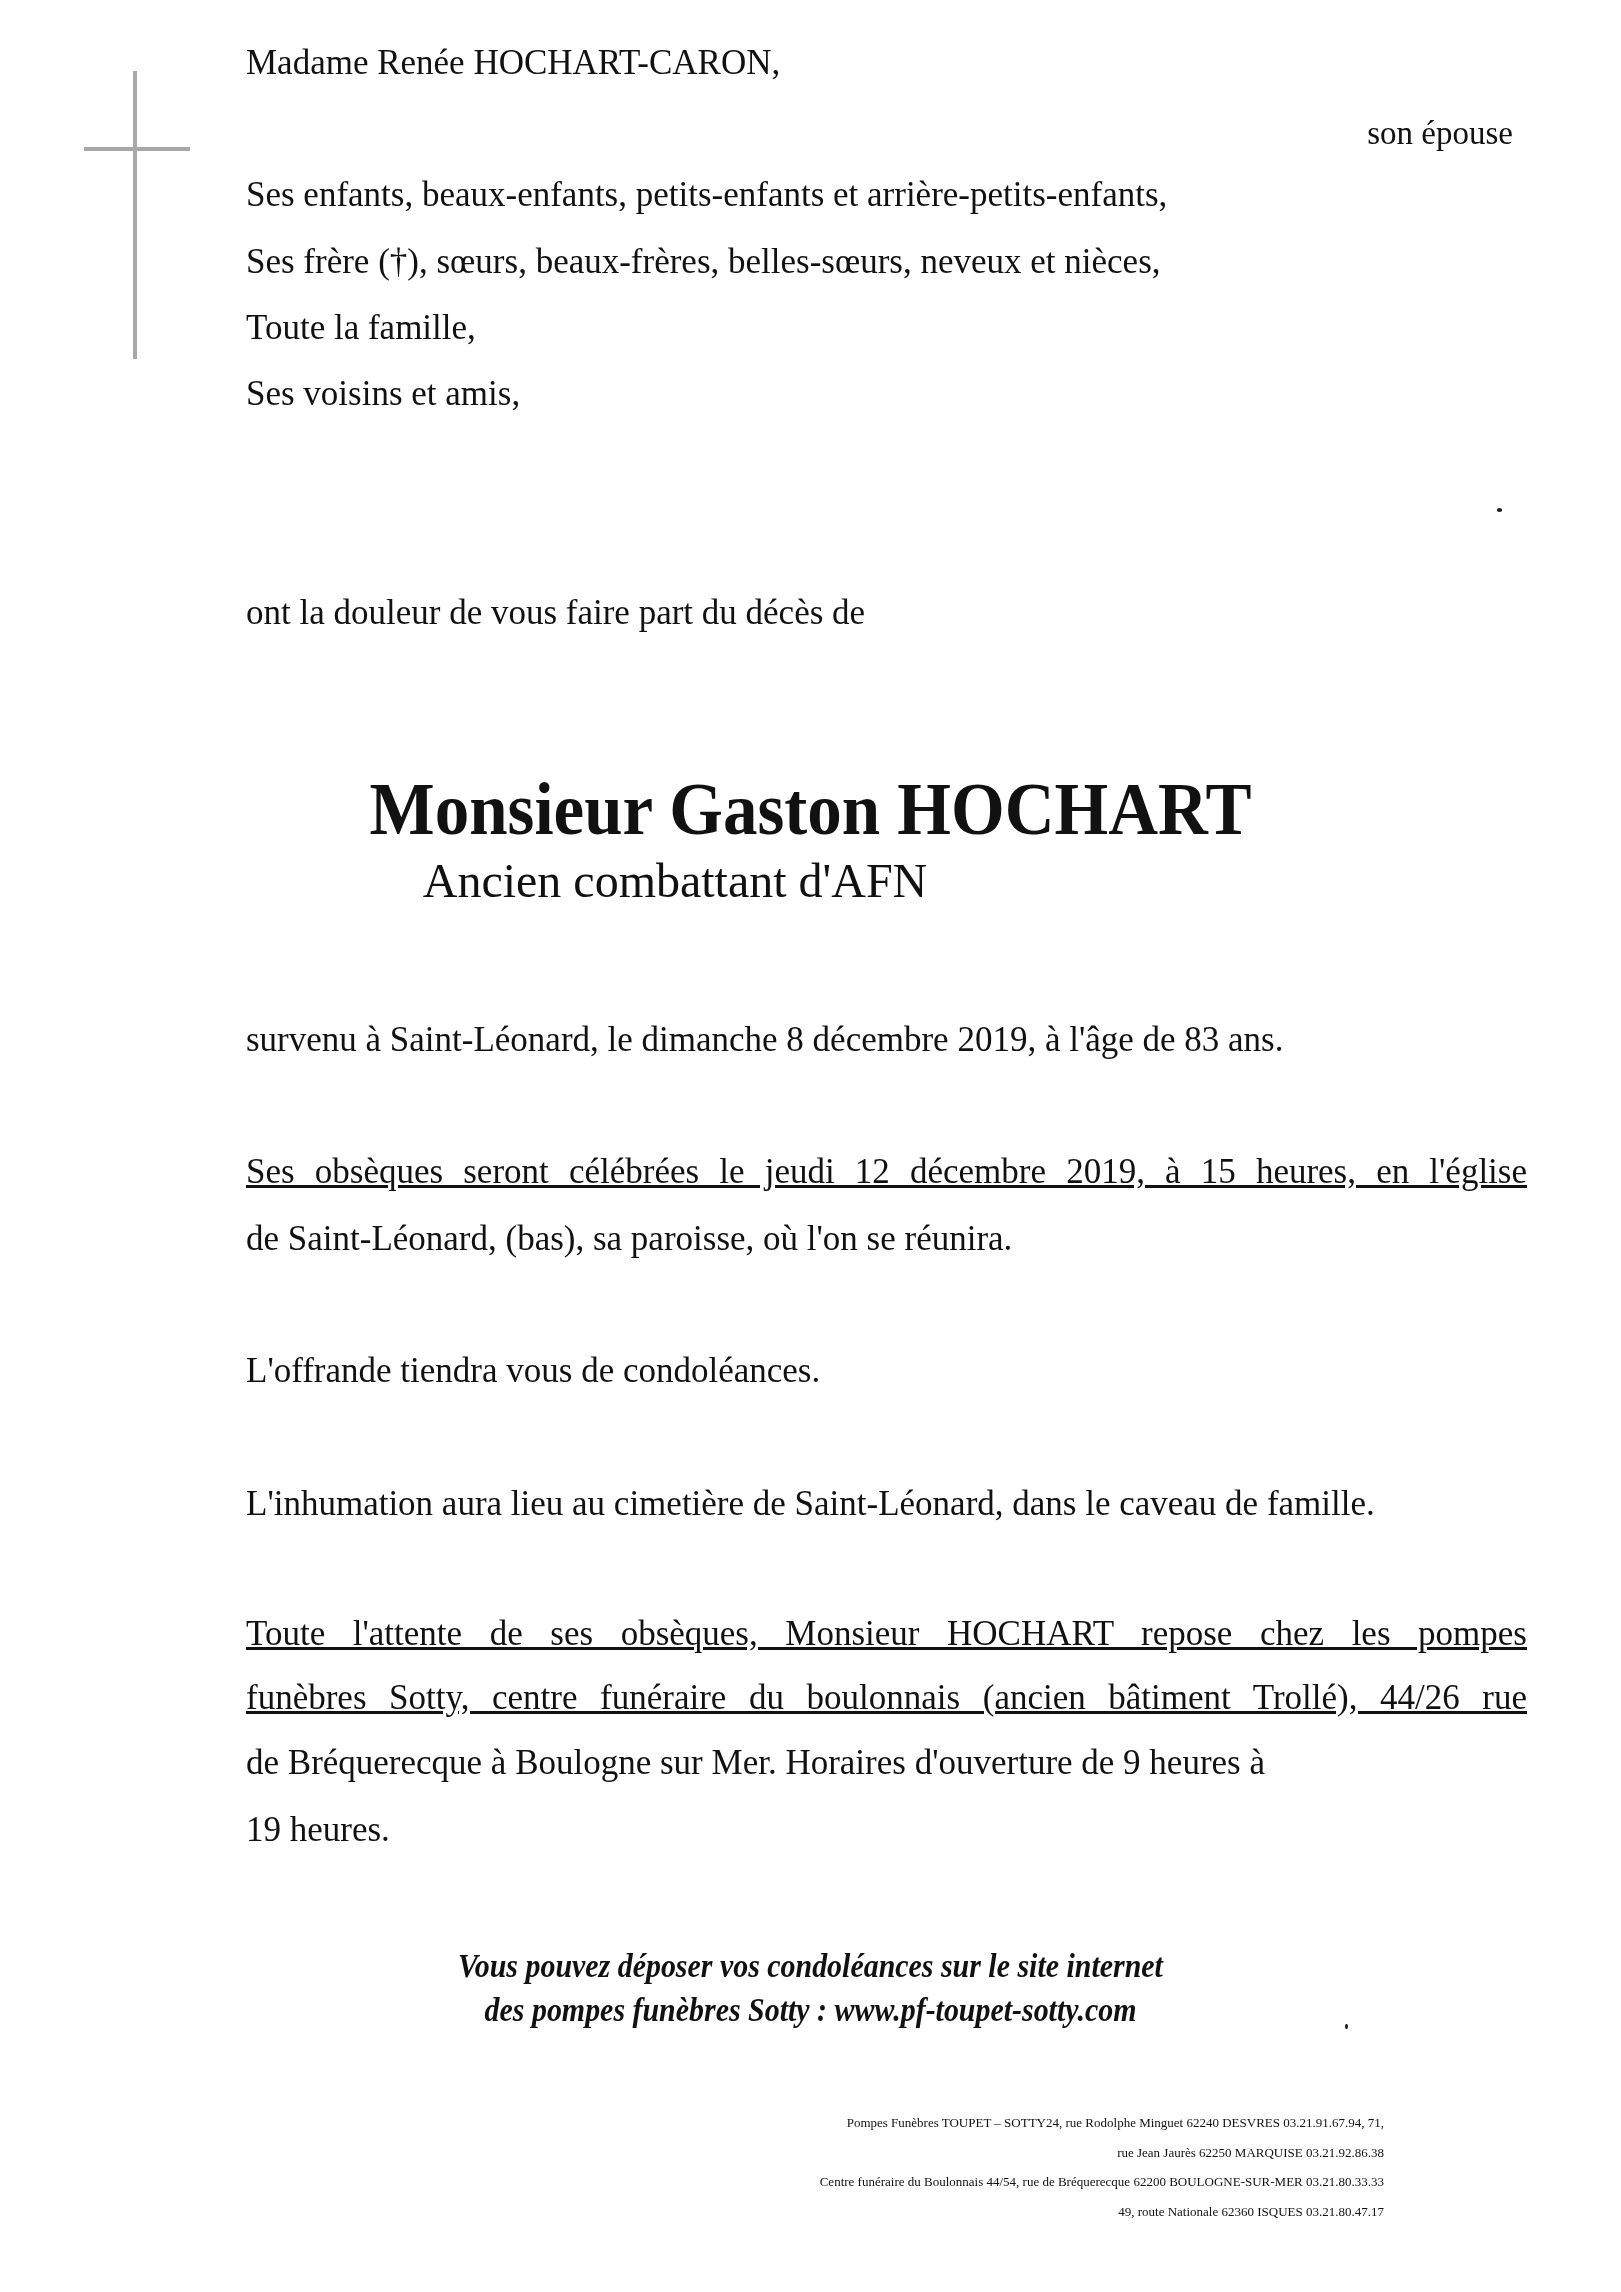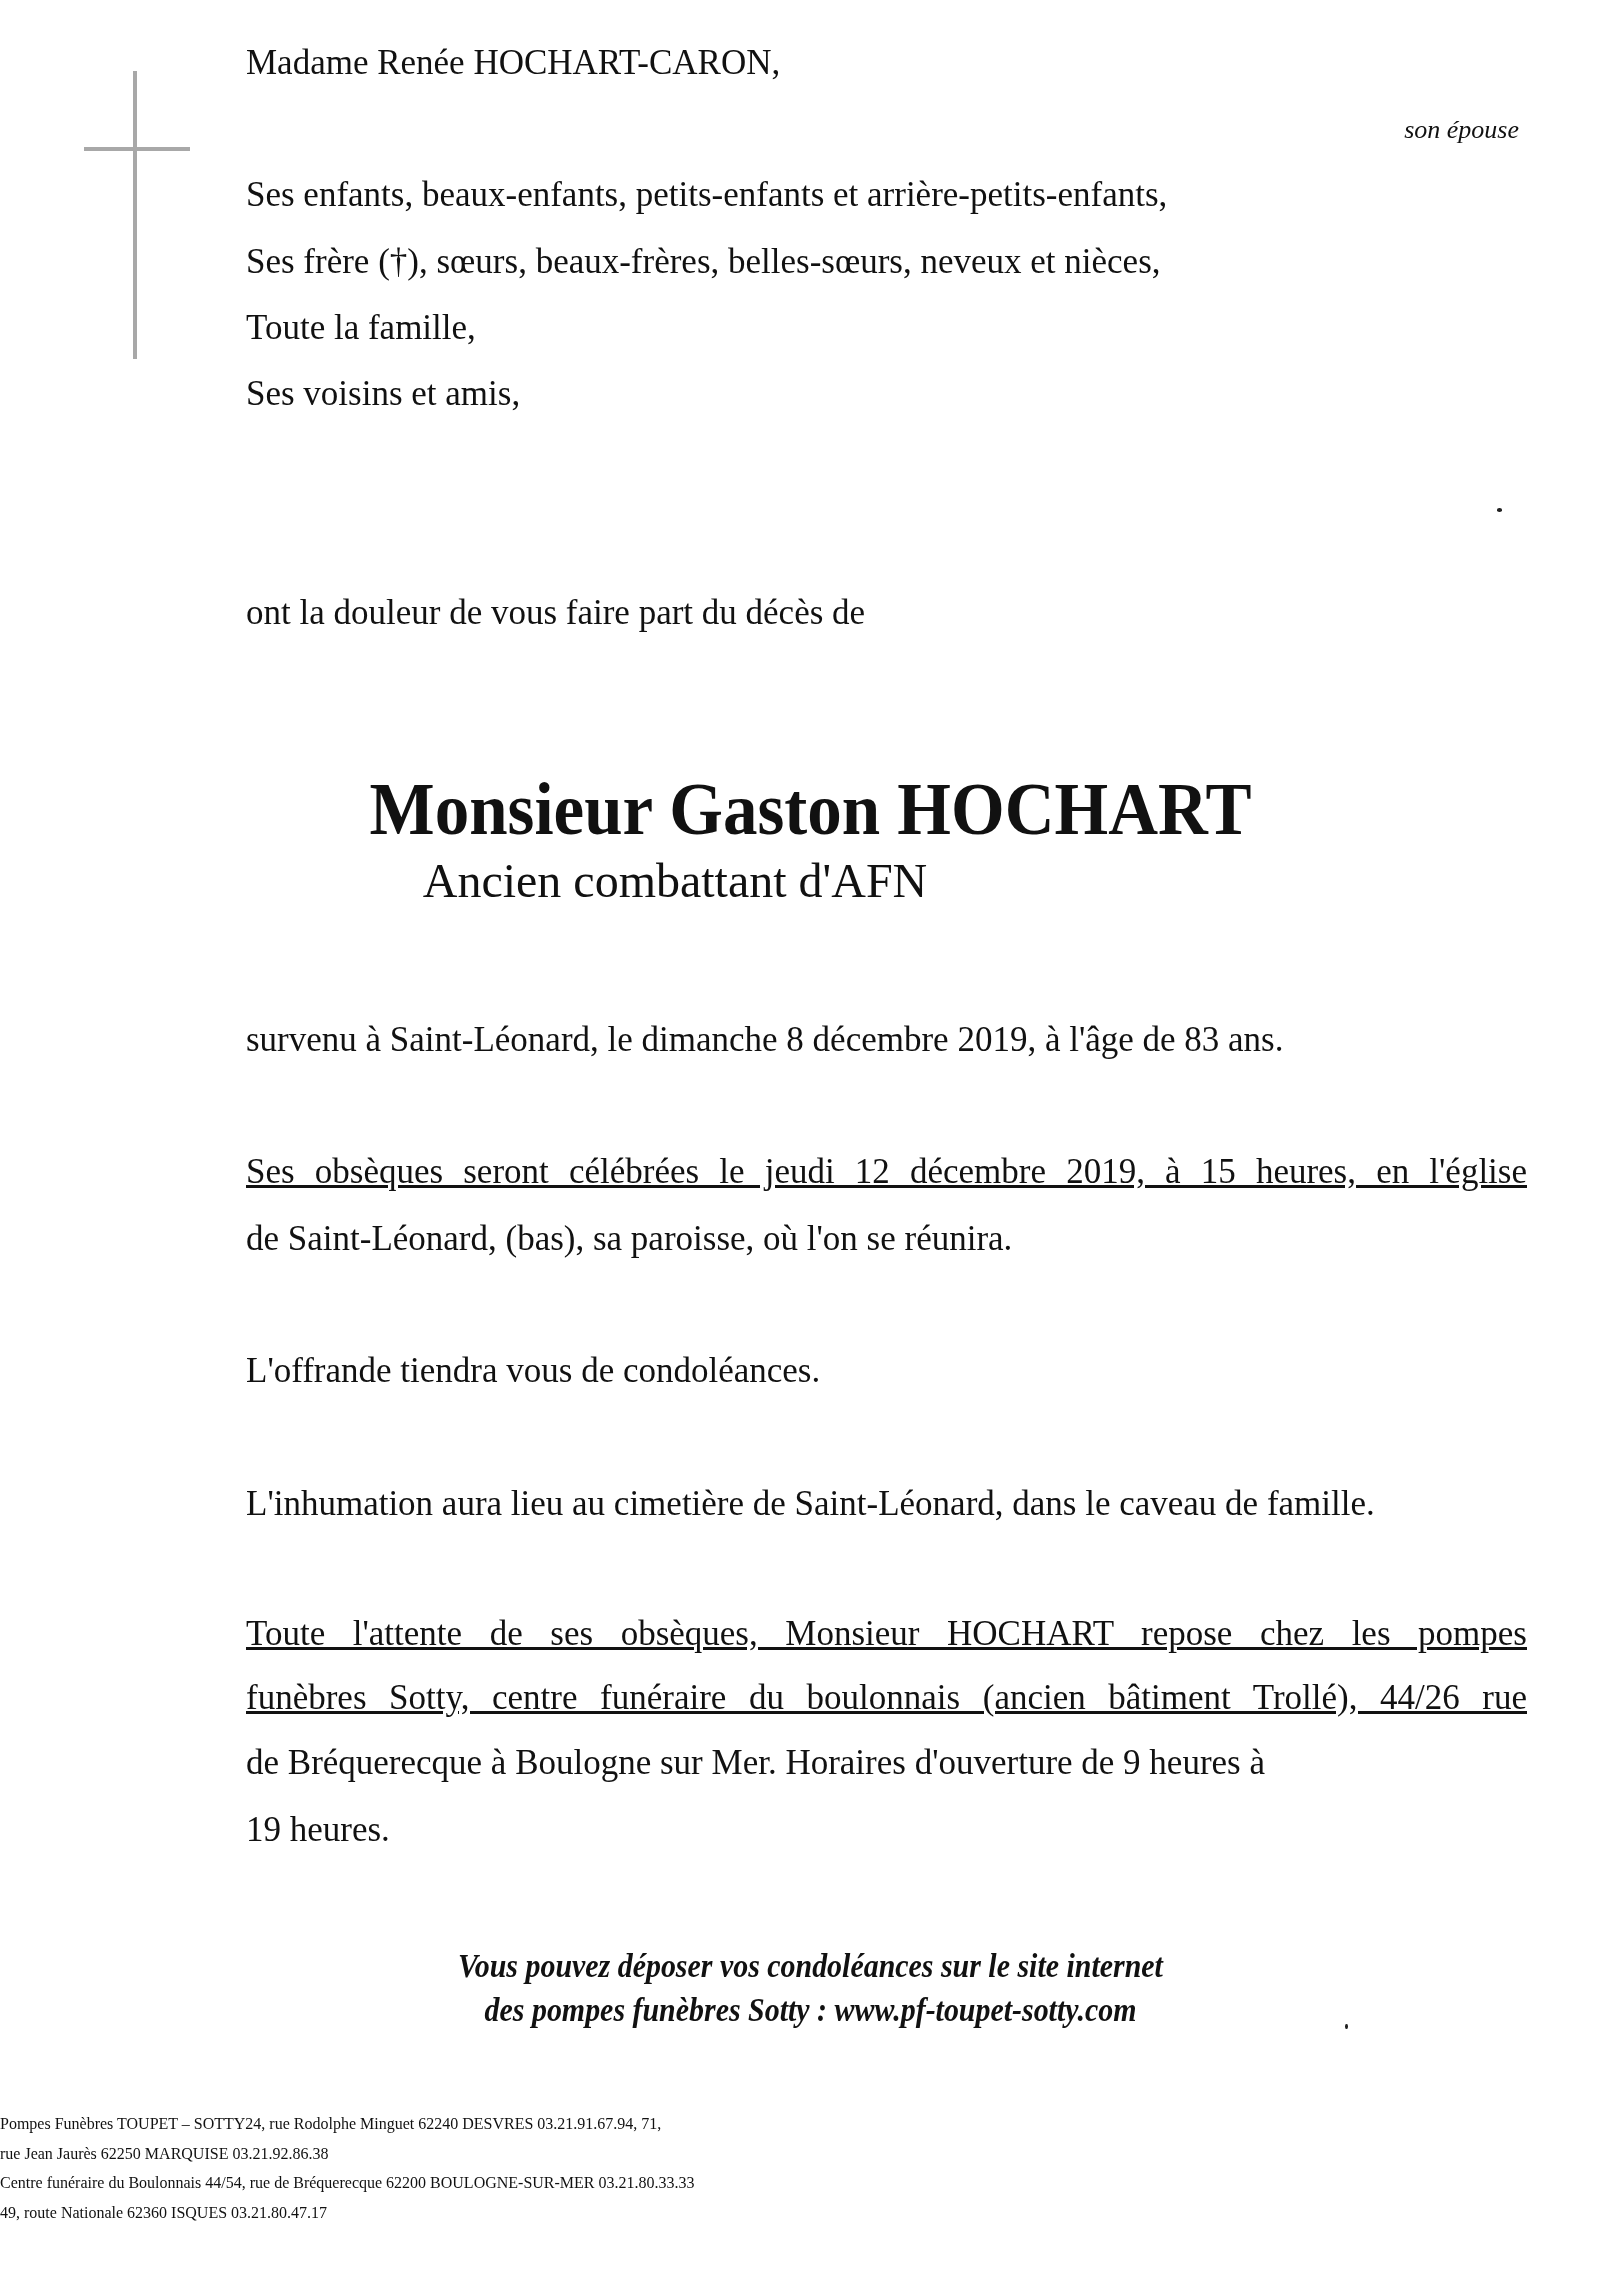--- a/index.html
+++ b/index.html
@@ -2,25 +2,25 @@
 <html style="font-size:14.3px"><head>
 <meta charset="utf-8">
 <style>
   html, body { margin: 0; padding: 0; background: #ffffff; }
   body { width: 1621px; height: 2293px; position: relative; overflow: hidden;
          font-family: "Liberation Serif", "DejaVu Serif", serif; color: #111; }
   .abs { position: absolute; white-space: nowrap; }
   .line { font-size: 35px; left: 246px; line-height: 1; }
   .cross-v { position: absolute; left: 133px; top: 71px; width: 3.6px; height: 288px; background: #a8a8a8; }
   .cross-h { position: absolute; left: 84px; top: 147px; width: 106px; height: 3.6px; background: #a8a8a8; }
-  .epouse { font-style: italic; font-size: 26px; right: 102px; top: 115px; }
+  .epouse { font-size: 33px; right: 108px; top: 115px; }
   .name { font-size: 75px; font-weight: bold; left: 0; width: 1621px; text-align: center; top: 766px; transform: scaleX(0.92); }
   .subtitle { font-size: 48px; left: 0; width: 1350px; text-align: center; top: 853px; }
   .notice { font-style: italic; font-weight: bold; font-size: 34px; left: 0; width: 1621px; text-align: center; transform: scaleX(0.88); }
-  .footer { font-size: 16px; left: 0; width: 1384px; text-align: left; }
+  .footer { font-size: 13px; left: 0; width: 1384px; text-align: right; }
   .justify { width: 1281px; text-align: justify; text-align-last: justify; white-space: normal; text-decoration: underline; }
   .speck { position: absolute; background: #222; border-radius: 50%; }
 </style>
 </head>
 <body>
 
 <div class="cross-v"></div>
 <div class="cross-h"></div>
 
 <div class="abs line" style="top:45px">Madame Renée HOCHART-CARON,</div>

